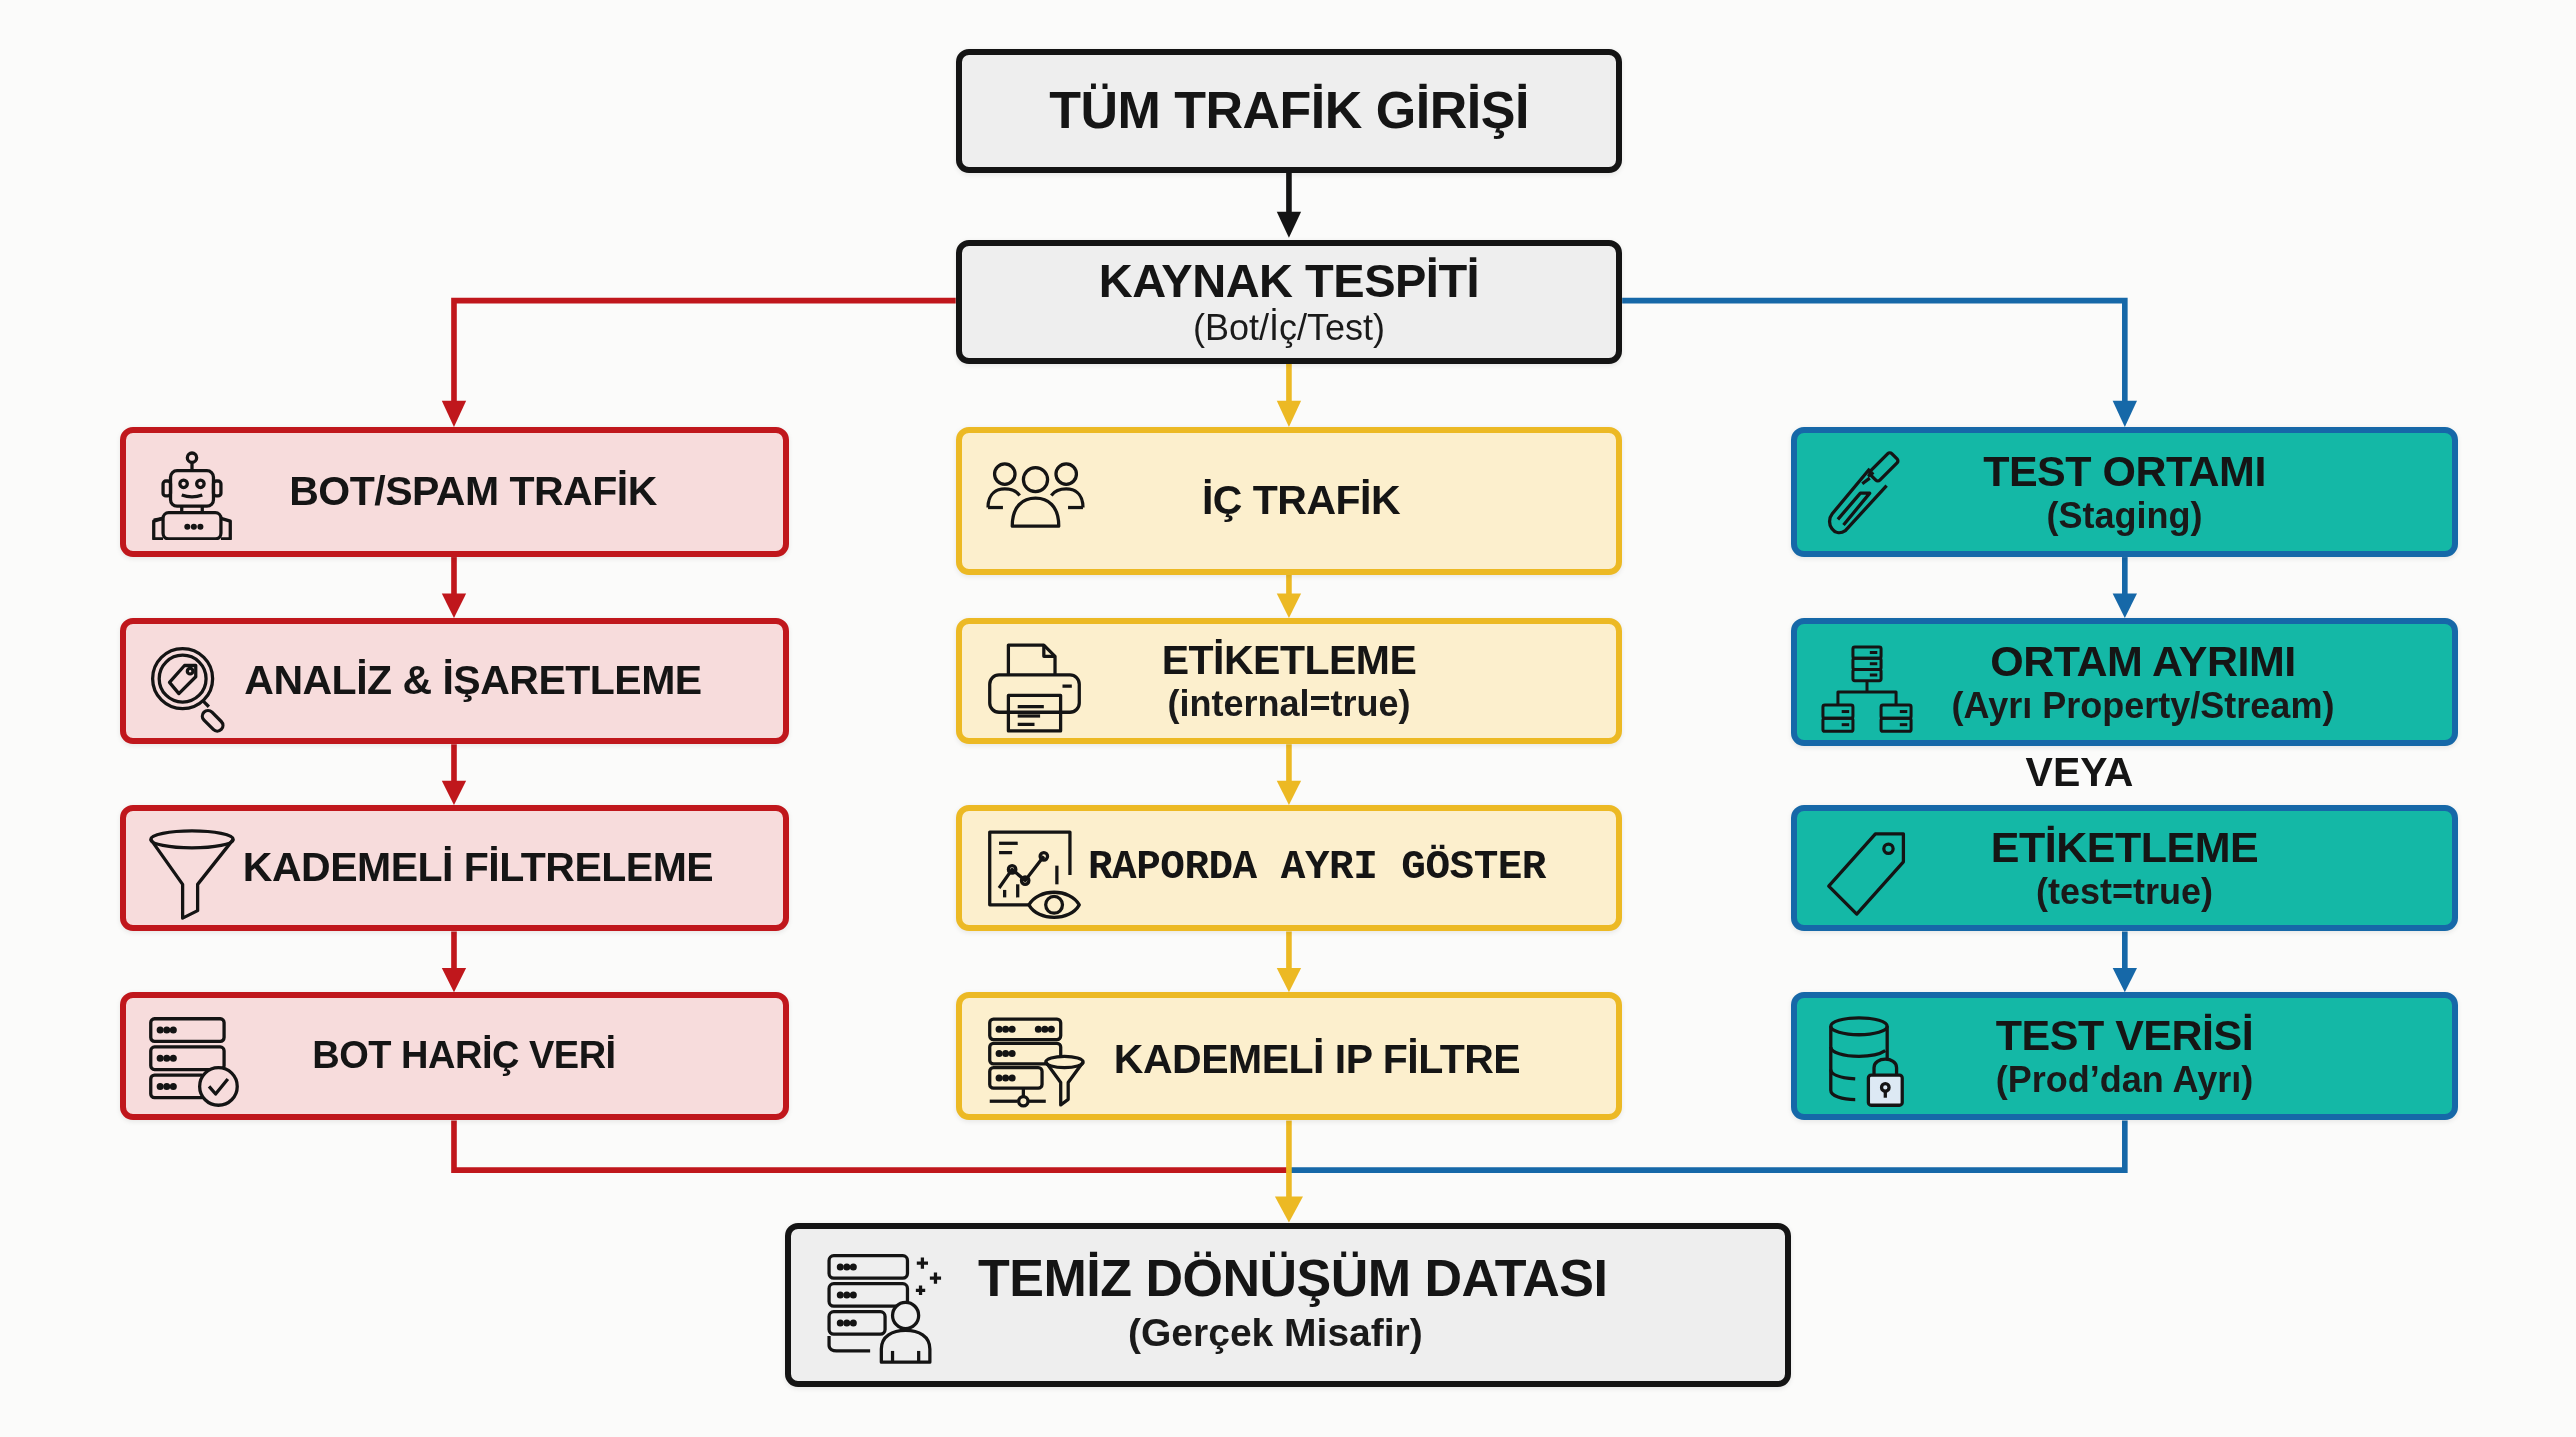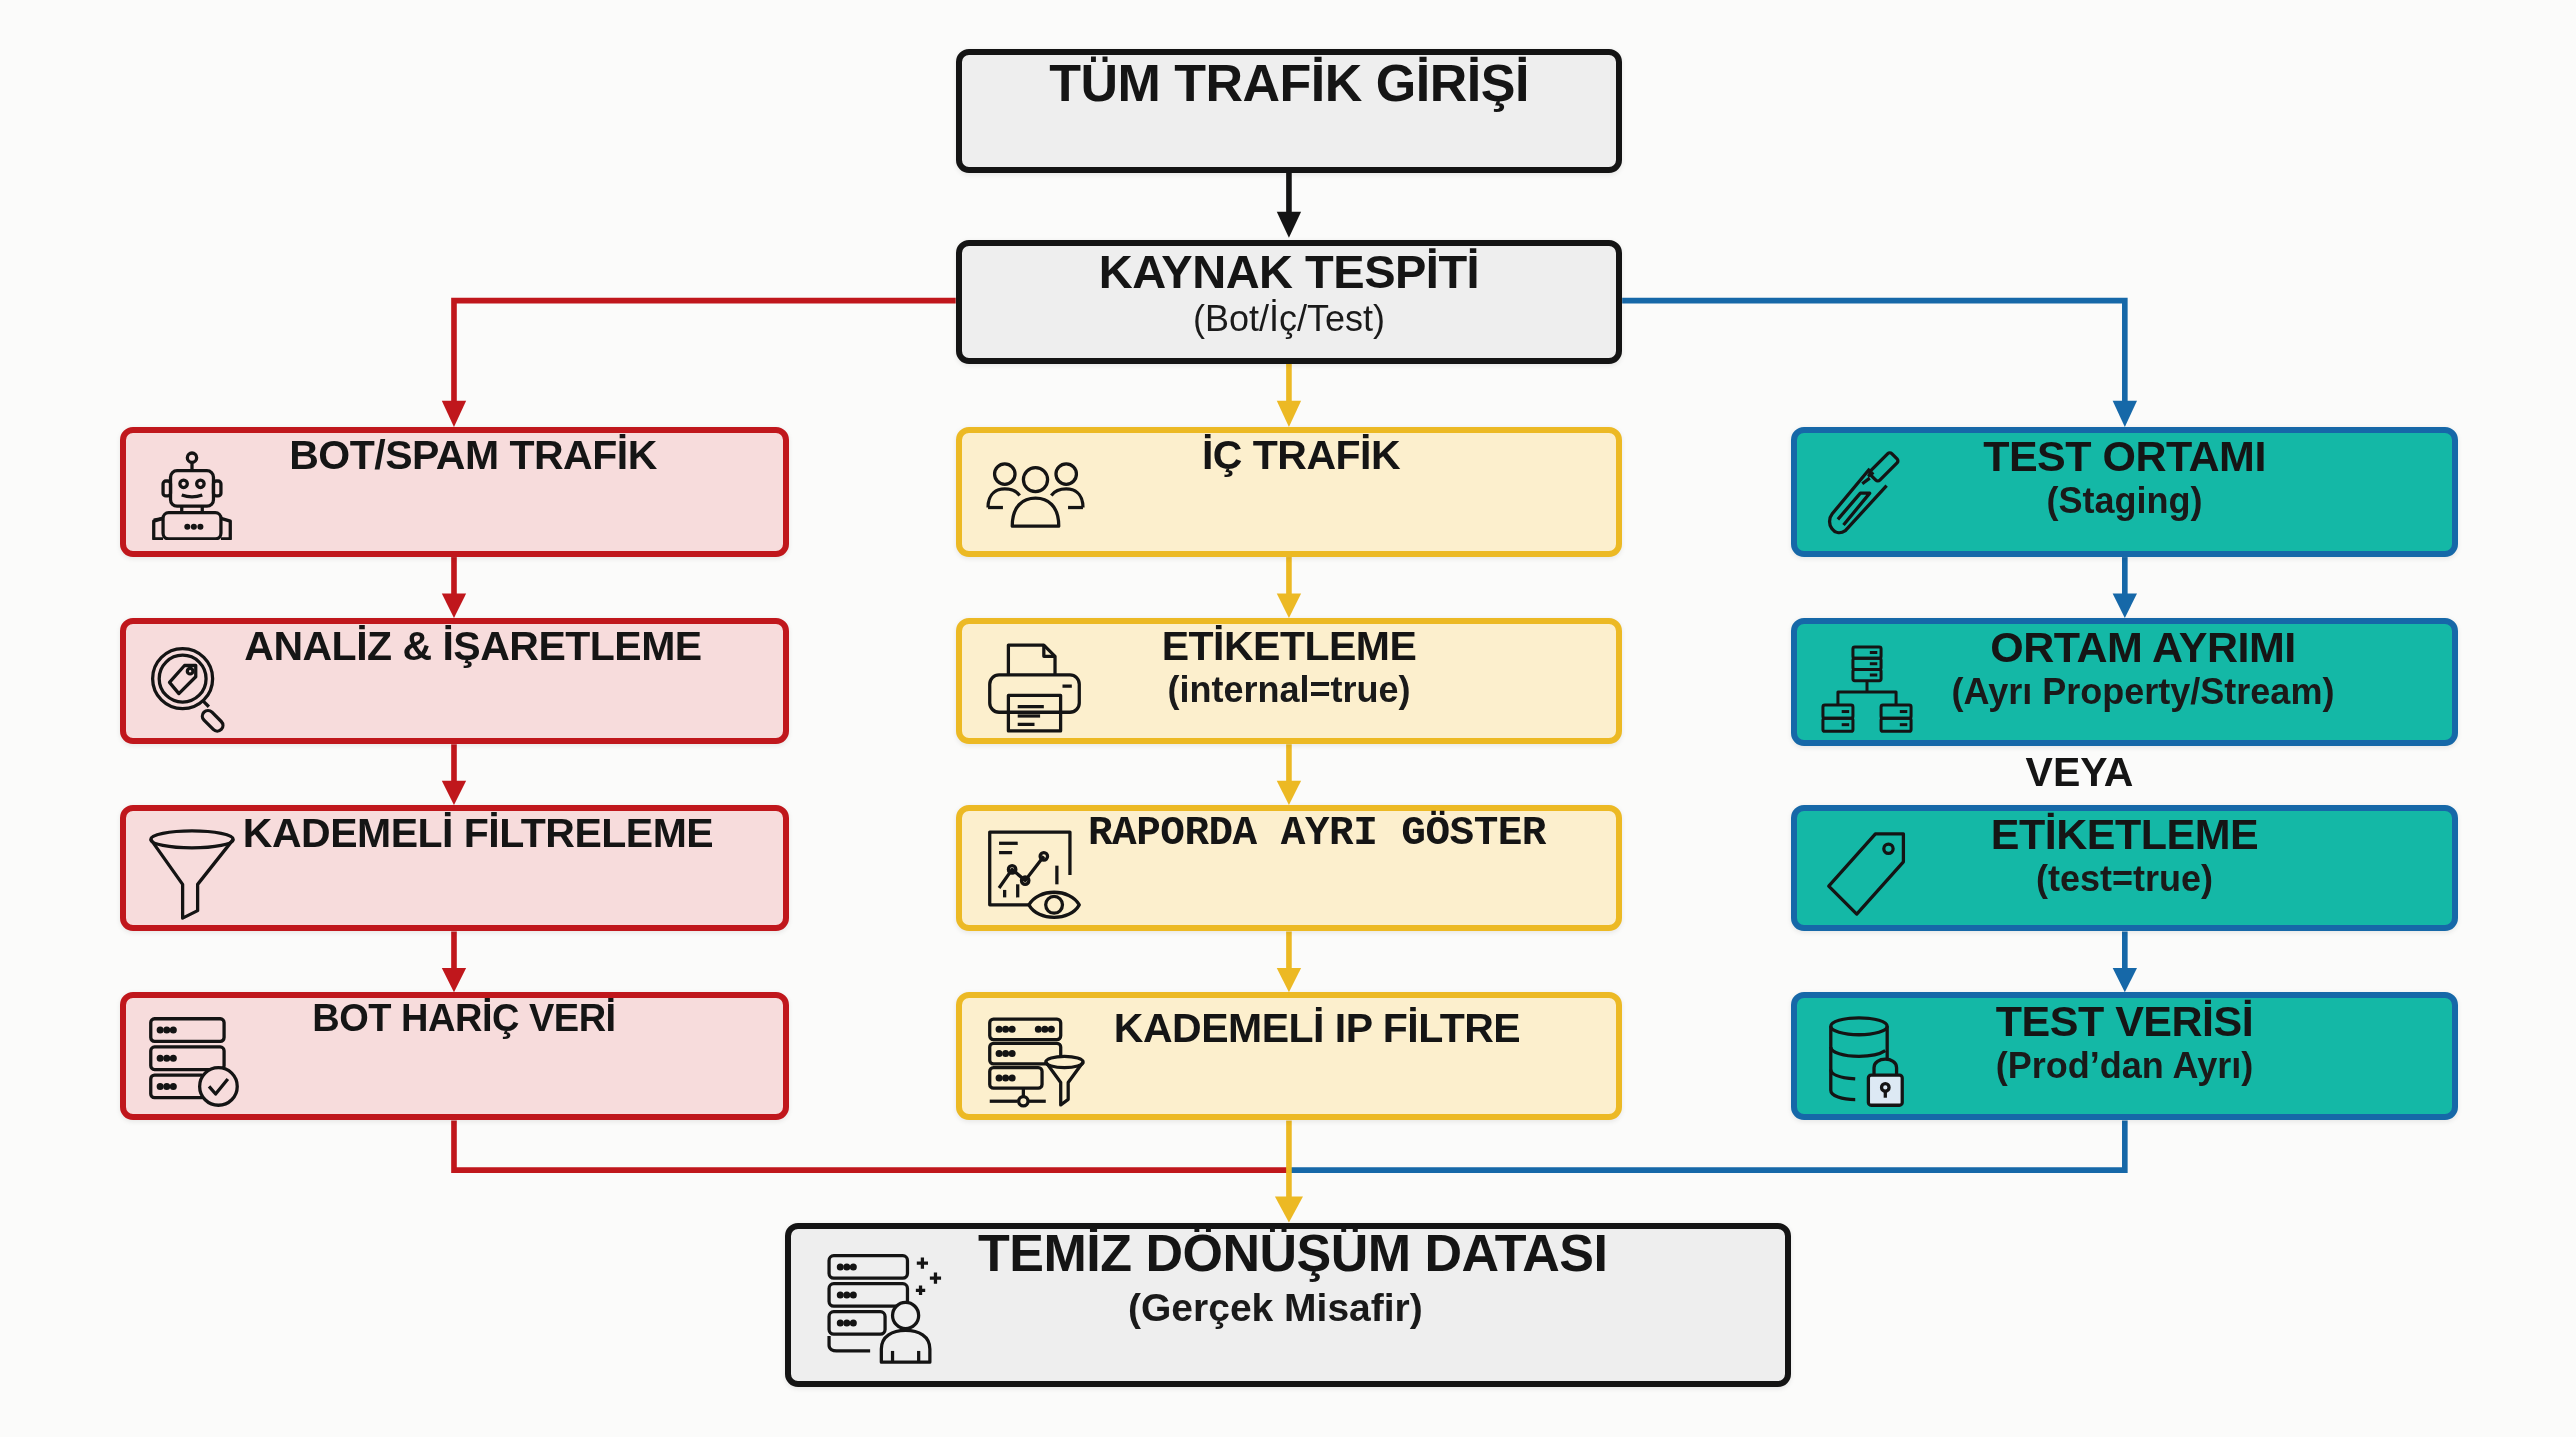--- a/index.html
+++ b/index.html
@@ -1,19 +1,19 @@
 <!DOCTYPE html>
 <html style="font-size:15px"><head>
 <meta charset="utf-8">
 <style>
   html, body { margin:0; padding:0; }
   body { width:2576px; height:1438px; background:#fbfbfa; position:relative; overflow:hidden;
          font-family:"Liberation Sans", "DejaVu Sans", sans-serif; color:#151515; }
   .box { position:absolute; box-sizing:border-box; border-width:6.6px; border-style:solid; border-radius:13px;
-         display:flex; align-items:flex-start; box-shadow:0 1.9px 5.6px rgba(0,0,0,0.08); }
+         display:flex; align-items:center; box-shadow:0 1.9px 5.6px rgba(0,0,0,0.08); }
   .box.neutral { background:#eeeeee; border-color:#141414; }
   .box.red { background:#f7dcdc; border-color:#c0171c; }
   .box.yellow { background:#fcefcd; border-color:#ecb924; }
   .box.blue { background:#14b8a6; border-color:#1668a8; }
   .box .text { flex:1; display:flex; flex-direction:column; align-items:center; justify-content:center; text-align:center; }
   .title { font-weight:bold; letter-spacing:-0.5px; white-space:nowrap; line-height:1.1; }
   .sub { font-weight:bold; white-space:nowrap; line-height:1.15; color:#1a1a1a; }
   .icon { position:absolute; }
   .icon svg { width:100%; height:100%; display:block; }
   svg.connectors { position:absolute; left:0; top:0; width:2576px; height:1438px; pointer-events:none; }
@@ -149,21 +149,21 @@
         <circle cx="28" cy="76" r="2" fill="#141414"></circle>
       <circle cx="76" cy="76" r="20" fill="#f7dcdc"></circle>
       <path d="M66 76 L73 84 L86 68"></path>
     </svg>
   </div>
   <div class="text" style="padding-left:19px;">
     <span class="title" style="font-size:38px;">BOT HARİÇ VERİ</span>
   </div>
 </div>
 
-<div class="box yellow" style="left:956px; top:427px; width:666px; height:130px;padding-left:24px;">
+<div class="box yellow" style="left:956px; top:427px; width:666px; height:148px;padding-left:24px;">
   <div class="icon" style="left:24px; top:28px; width:99px; height:67px;">
     <svg viewBox="0 0 106 72" fill="none" stroke="#141414" stroke-width="3.5" stroke-linejoin="round">
       <circle cx="20" cy="14" r="11"></circle>
       <circle cx="86" cy="14" r="11"></circle>
       <path d="M2 50 C2 34 12 30 20 30 C28 30 33 33 36 37"></path>
       <path d="M104 50 C104 34 94 30 86 30 C78 30 73 33 70 37"></path>
       <path d="M2 50 L18 50"></path>
         <path d="M104 50 L88 50"></path>
       <circle cx="53" cy="20" r="13"></circle>
       <path d="M28 70 C28 48 40 40 53 40 C66 40 78 48 78 70 Z"></path>

